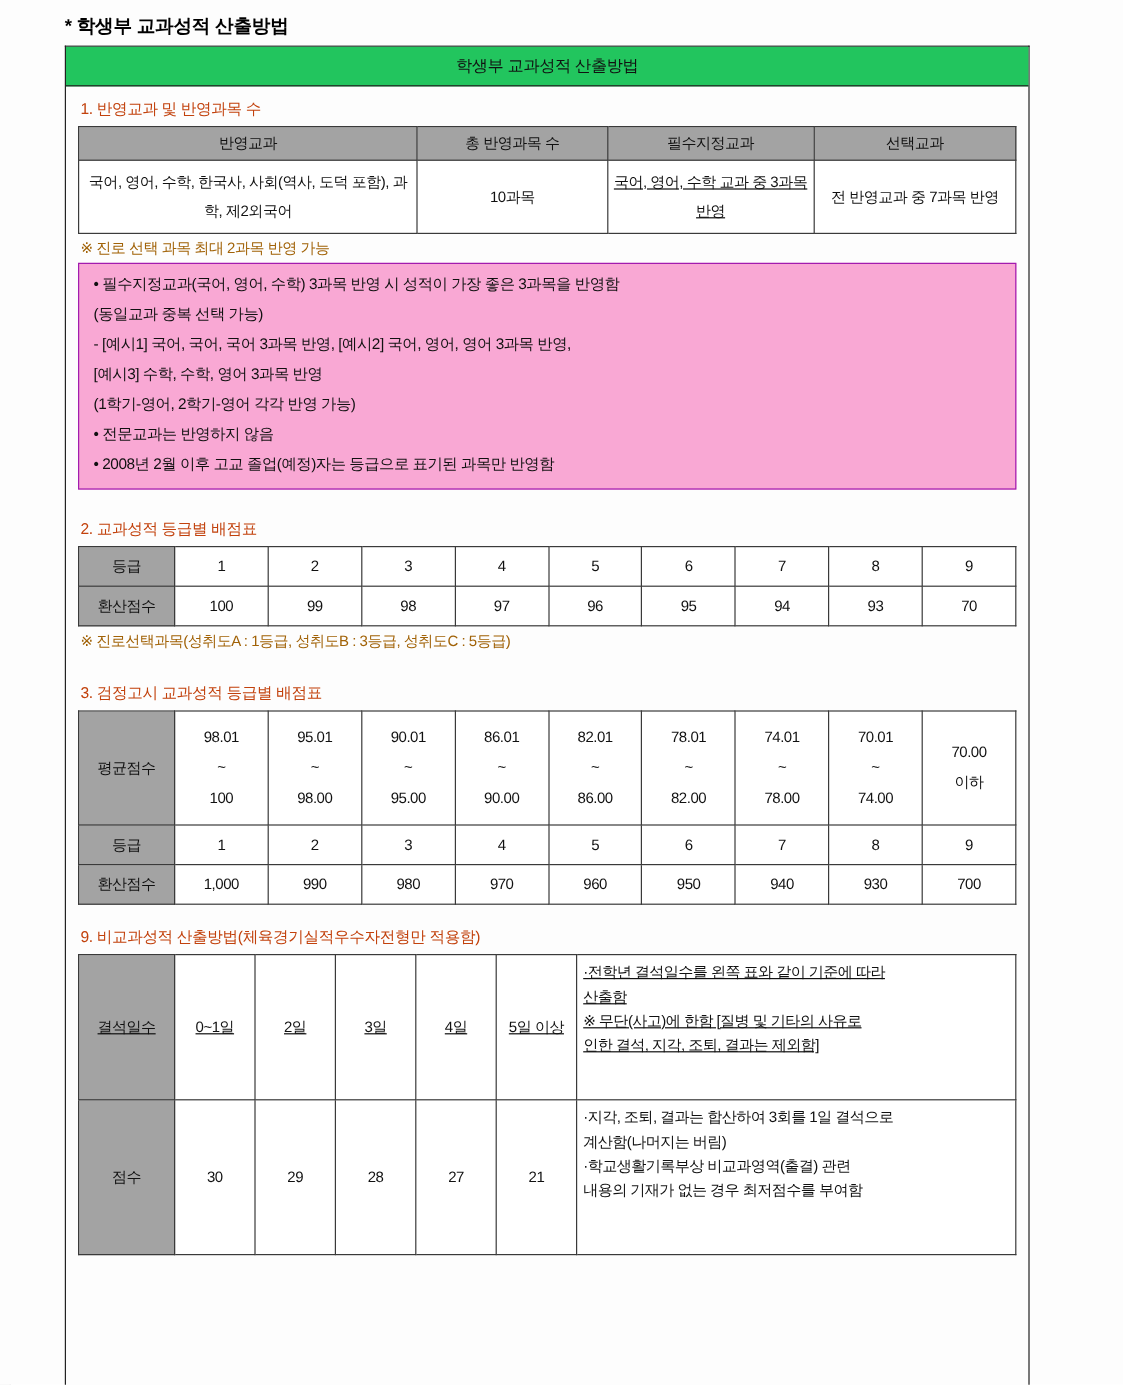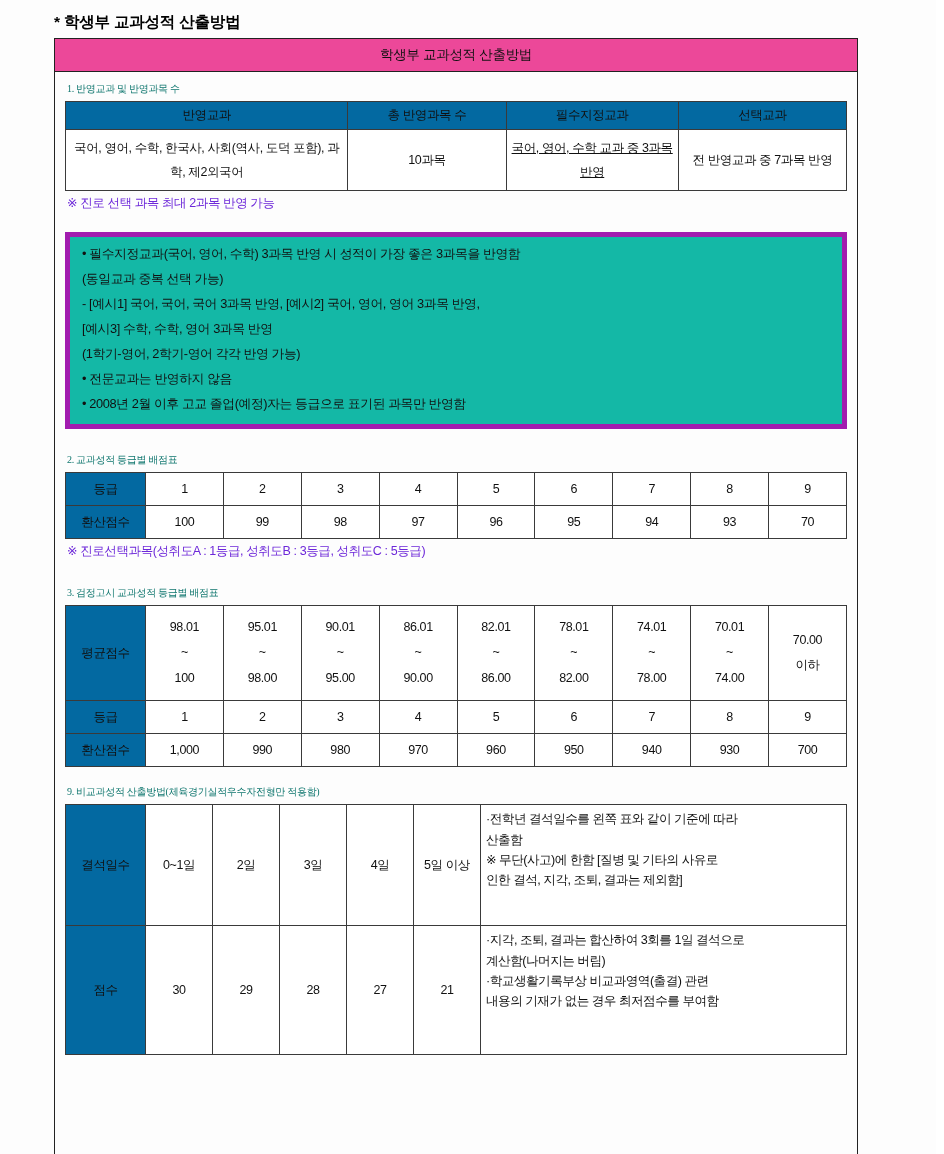--- a/index.html
+++ b/index.html
@@ -53,46 +53,45 @@
     width: 804px;
     height: 1130px;
     border: 1.4px solid #222;
     border-bottom: none;
     box-sizing: border-box;
     background: #fdfdfd;
   }
 
   .banner {
     height: 32px;
-    background: #ec4899;
+    background: #22c55e;
     border-bottom: 1.4px solid #222;
     display: flex;
     align-items: center;
     justify-content: center;
     font-size: 13.5px;
     letter-spacing: -0.3px;
     color: #111;
   }
 
   .inner {
     padding: 6px 10px 0 10px;
   }
 
   .sec-head {
-    font-size: 10px;
+    font-size: 13px;
     letter-spacing: -0.3px;
     margin: 4px 0 5px 2px;
-    color: #0f766e;
-    font-family: Liberation Serif, serif;
+    color: #c2410c;
   }
   .note-line {
     font-size: 12.5px;
     letter-spacing: -0.4px;
     margin: 4px 0 2px 2px;
-    color: #6d28d9;
+    color: #a16207;
   }
 
   
   table.grid {
     border-collapse: collapse;
     table-layout: fixed;
     width: 100%;
     background: #ffffff;
   }
   table.grid td, table.grid th {
@@ -100,33 +99,33 @@
     text-align: center;
     vertical-align: middle;
     font-weight: normal;
     font-size: 12.5px;
     letter-spacing: -0.4px;
     color: #111;
     padding: 4px 3px;
     line-height: 1.55;
   }
   table.grid th, table.grid td.hdr {
-    background: #0369a1;
+    background: #a3a3a3;
   }
 
   
   table.t1 td { height: 22px; }
   table.t1 tr.body td { height: 52px; }
 
   
   .bullet-box {
-    border: 5px solid #a21caf;
-    background: #14b8a6;
+    border: 1px solid #a21caf;
+    background: #f9a8d4;
     padding: 9px 12px 10px 12px;
-    margin-top: 20px;
+    margin-top: 3px;
   }
   .bullet-box p {
     margin: 0 0 9px 0;
     font-size: 12.8px;
     letter-spacing: -0.4px;
     line-height: 1.25;
     color: #111;
     white-space: nowrap;
   }
   .bullet-box p:last-child { margin-bottom: 2px; }
@@ -148,21 +147,21 @@
   table.t4 col.dcol { width: 67px; }
   table.t4 td.note {
     text-align: left;
     vertical-align: top;
     padding: 4px 4px 4px 5px;
     line-height: 1.62;
     font-size: 12.6px;
     letter-spacing: -0.5px;
     white-space: nowrap;
   }
-  table.t4 td.r1 { height: 112px; }
+  table.t4 td.r1 { height: 112px; text-decoration: underline; }
   table.t4 td.r2 { height: 120px; }
 
   .spacer-lg { height: 20px; }
   .spacer-md { height: 14px; }
   .spacer-sm { height: 8px; }
 </style>
 </head>
 <body>
 
 <div class="page-left-gutter"></div>

